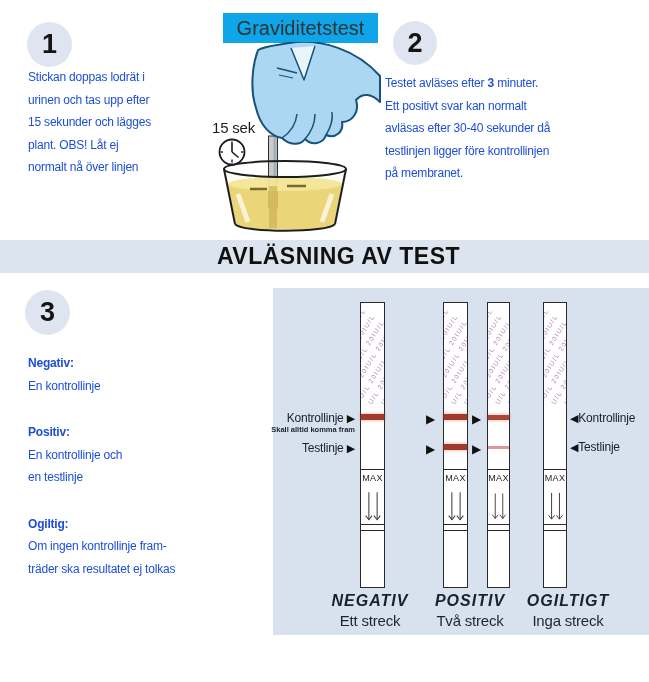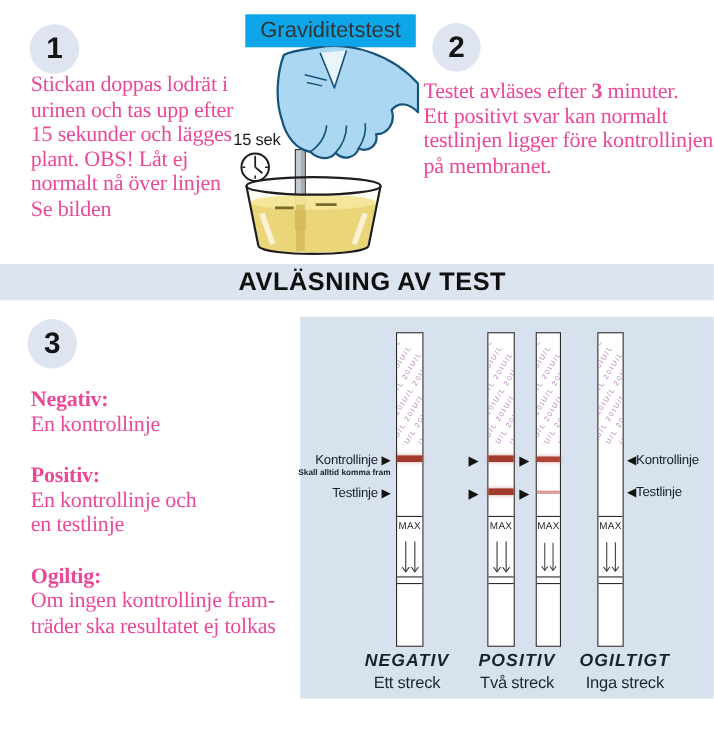--- a/index.html
+++ b/index.html
@@ -5,21 +5,21 @@
   html,body{margin:0;padding:0;background:#fff;}
   .page{position:relative;width:649px;height:682px;background:#ffffff;overflow:hidden;
         font-family:"Liberation Sans",sans-serif;color:#1e1e1e;}
 
   
   .badge{position:absolute;width:45px;height:45px;border-radius:50%;background:#dfe5f0;
          display:flex;align-items:center;justify-content:center;
          font-weight:bold;font-size:27px;color:#141414;}
 
   
-  .tb{position:absolute;font-size:20px;line-height:22.5px;letter-spacing:-0.2px;color:#ec4899;font-family:Liberation Serif, serif;}
+  .tb{position:absolute;font-size:12px;line-height:22.5px;letter-spacing:-0.2px;color:#1d4ed8;}
   .tb .ln{white-space:nowrap;}
   .bold{font-weight:bold;}
 
   
   .title-box{position:absolute;left:223px;top:13px;width:155px;height:30px;background:#0ea5e9;
              display:flex;align-items:center;justify-content:center;font-size:20px;color:#333;}
 
   
   .illus{position:absolute;left:205px;top:42px;}
   .sek{position:absolute;left:212px;top:119px;font-size:15px;letter-spacing:-0.2px;color:#1c1c1c;}
@@ -74,21 +74,20 @@
 
   <div class="badge" style="left:27px;top:22px;">
     <span>1</span>
   </div>
   <div class="tb" style="left:28px;top:66px;width:215px;">
     <div class="ln">Stickan doppas lodrät i</div>
     <div class="ln">urinen och tas upp efter</div>
     <div class="ln">15 sekunder och lägges</div>
     <div class="ln">plant. OBS! Låt ej</div>
     <div class="ln">normalt nå över linjen</div>
-    <div class="ln">Se bilden</div>
   </div>
 
   <div class="title-box">
     <span>Graviditetstest</span>
   </div>
 
   <svg class="illus" width="180" height="195" viewBox="0 0 180 195" aria-hidden="true">
 
     <path d="M 19,127 C 19,134 141,134 141,127 L 130,182 C 126,190 34,190 30,182 Z" fill="#fdfdf3" stroke="none"></path>
 
@@ -139,20 +138,21 @@
   <div class="sek">15 sek</div>
 
   <div class="badge" style="left:393px;top:21px;width:44px;height:44px;">
     <span>2</span>
   </div>
   <div class="tb" style="left:385px;top:72px;width:260px;">
     <div class="ln">
       <span>Testet avläses efter </span><b>3</b><span> minuter.</span>
     </div>
     <div class="ln">Ett positivt svar kan normalt</div>
+    <div class="ln">avläsas efter 30-40 sekunder då</div>
     <div class="ln">testlinjen ligger före kontrollinjen</div>
     <div class="ln">på membranet.</div>
   </div>
 
   <div class="band">
     <span>AVLÄSNING AV TEST</span>
   </div>
 
   <div class="badge" style="left:25px;top:290px;">
     <span>3</span>

